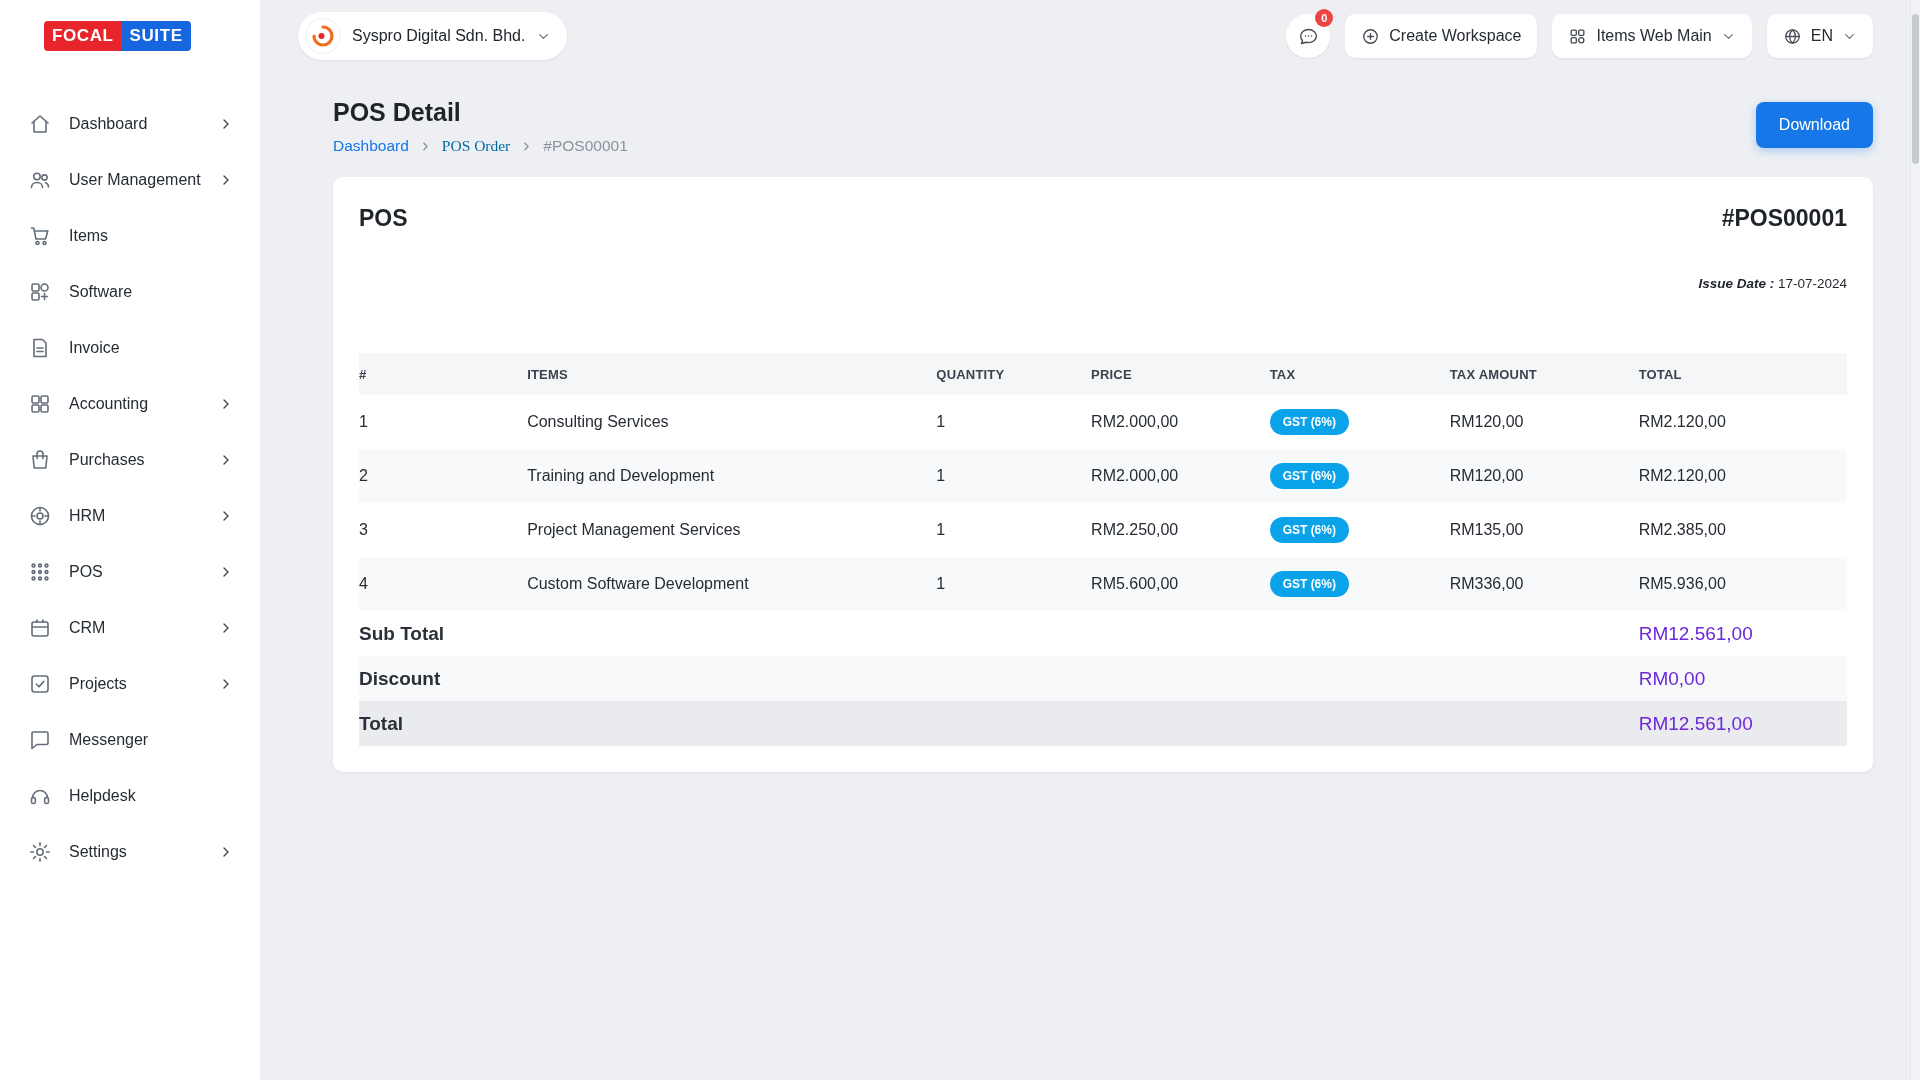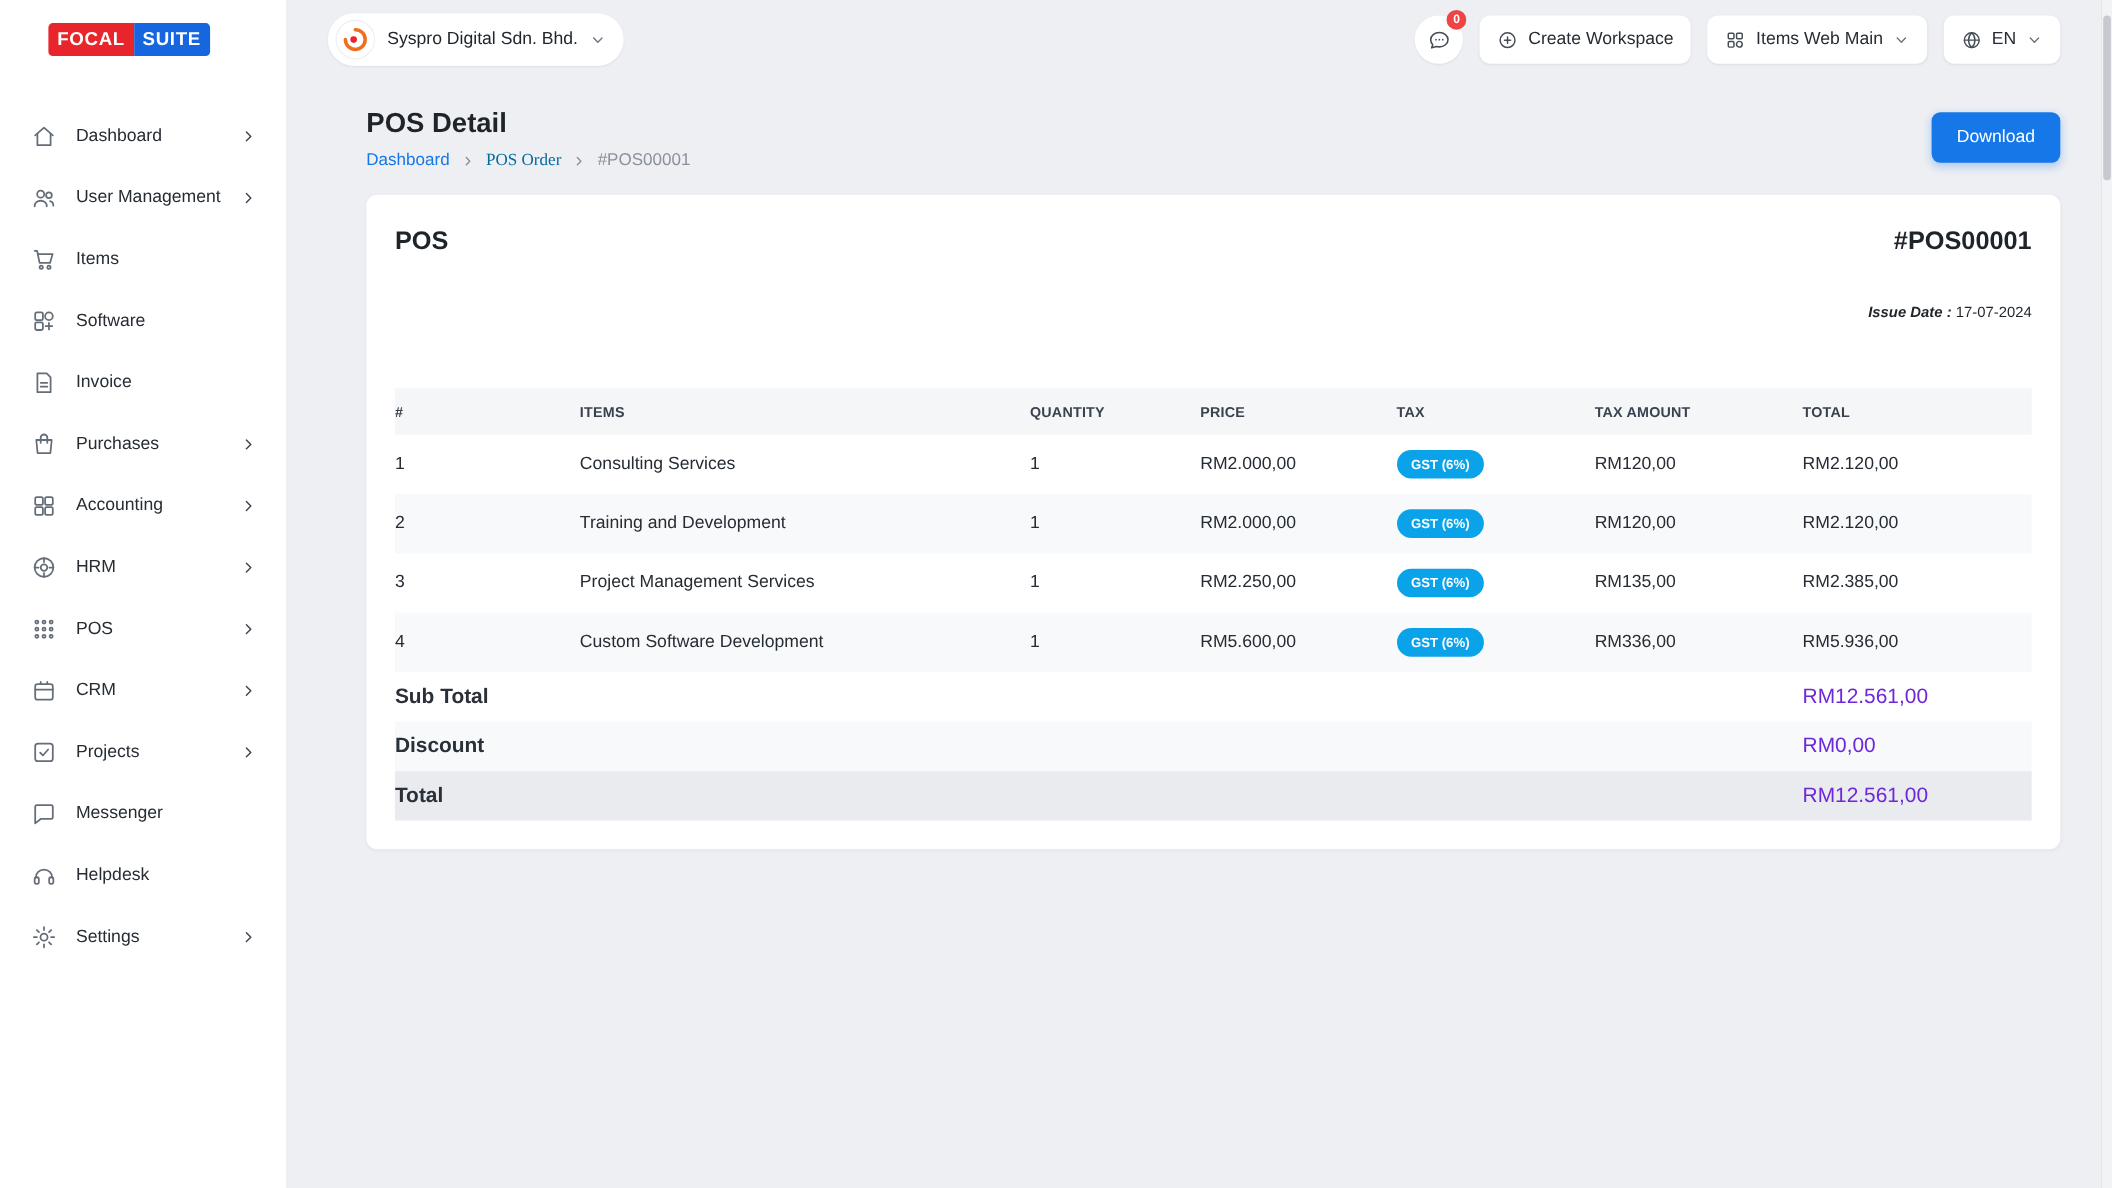--- a/index.html
+++ b/index.html
@@ -162,42 +162,42 @@
     <span class="sb-chevron" style="visibility: hidden;">
       <svg viewBox="0 0 24 24" fill="none" stroke="currentColor" stroke-width="2" stroke-linecap="round" stroke-linejoin="round">
             <path d="M9 6l6 6-6 6"></path>
           </svg>
     </span>
   </div>
 
   <div class="sb-item">
     <span class="sb-icon">
           <svg viewBox="0 0 24 24" fill="none" stroke="currentColor" stroke-width="1.6" stroke-linecap="round" stroke-linejoin="round">
-            <path d="M5 8h14l-1.2 12H6.2z"></path>
-            <path d="M9 10.5V6a3 3 0 016 0v4.5"></path>
-          </svg>
-        </span>
-    <span class="sb-label">Purchases</span>
-    <span class="sb-chevron">
-      <svg viewBox="0 0 24 24" fill="none" stroke="currentColor" stroke-width="2" stroke-linecap="round" stroke-linejoin="round">
-            <path d="M9 6l6 6-6 6"></path>
-          </svg>
-    </span>
-  </div>
-
-  <div class="sb-item">
-    <span class="sb-icon">
-          <svg viewBox="0 0 24 24" fill="none" stroke="currentColor" stroke-width="1.6" stroke-linecap="round" stroke-linejoin="round">
             <rect x="4" y="4" width="7" height="7" rx="1.5"></rect>
             <rect x="13" y="4" width="7" height="7" rx="1.5"></rect>
             <rect x="4" y="13" width="7" height="7" rx="1.5"></rect>
             <rect x="13" y="13" width="7" height="7" rx="1.5"></rect>
           </svg>
         </span>
     <span class="sb-label">Accounting</span>
+    <span class="sb-chevron">
+      <svg viewBox="0 0 24 24" fill="none" stroke="currentColor" stroke-width="2" stroke-linecap="round" stroke-linejoin="round">
+            <path d="M9 6l6 6-6 6"></path>
+          </svg>
+    </span>
+  </div>
+
+  <div class="sb-item">
+    <span class="sb-icon">
+          <svg viewBox="0 0 24 24" fill="none" stroke="currentColor" stroke-width="1.6" stroke-linecap="round" stroke-linejoin="round">
+            <path d="M5 8h14l-1.2 12H6.2z"></path>
+            <path d="M9 10.5V6a3 3 0 016 0v4.5"></path>
+          </svg>
+        </span>
+    <span class="sb-label">Purchases</span>
     <span class="sb-chevron">
       <svg viewBox="0 0 24 24" fill="none" stroke="currentColor" stroke-width="2" stroke-linecap="round" stroke-linejoin="round">
             <path d="M9 6l6 6-6 6"></path>
           </svg>
     </span>
   </div>
 
   <div class="sb-item">
     <span class="sb-icon">
           <svg viewBox="0 0 24 24" fill="none" stroke="currentColor" stroke-width="1.6" stroke-linecap="round" stroke-linejoin="round">

